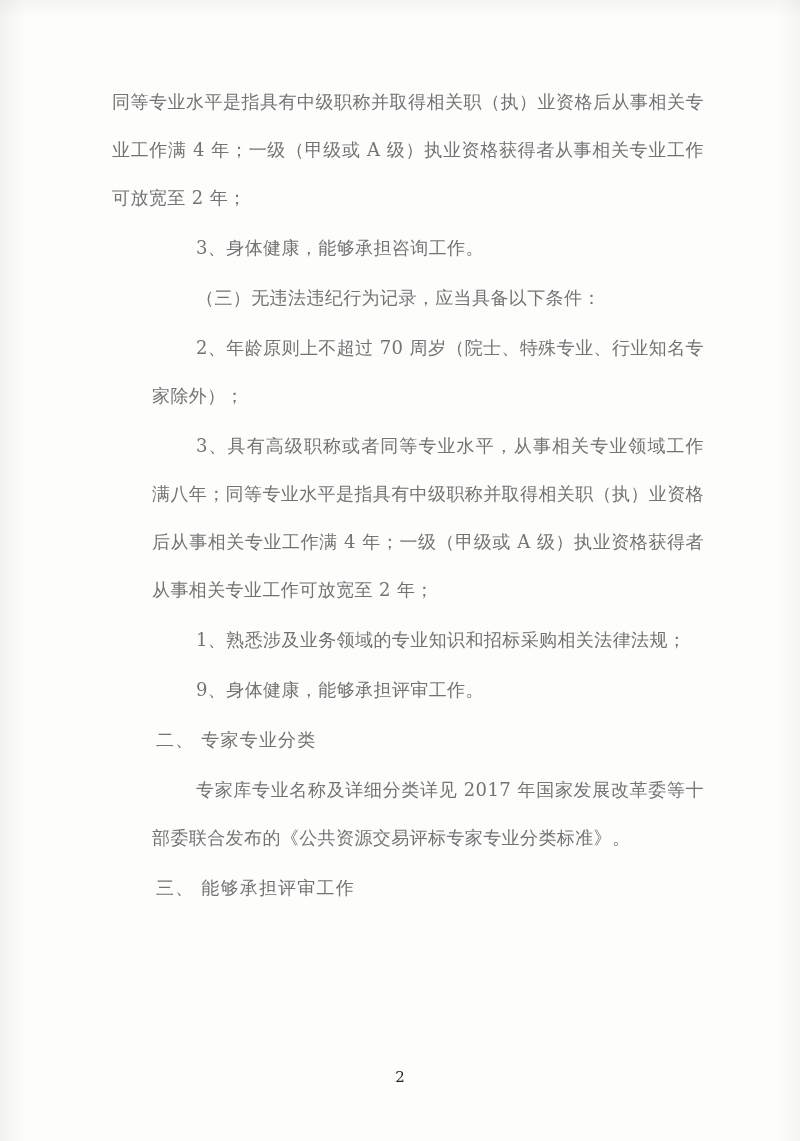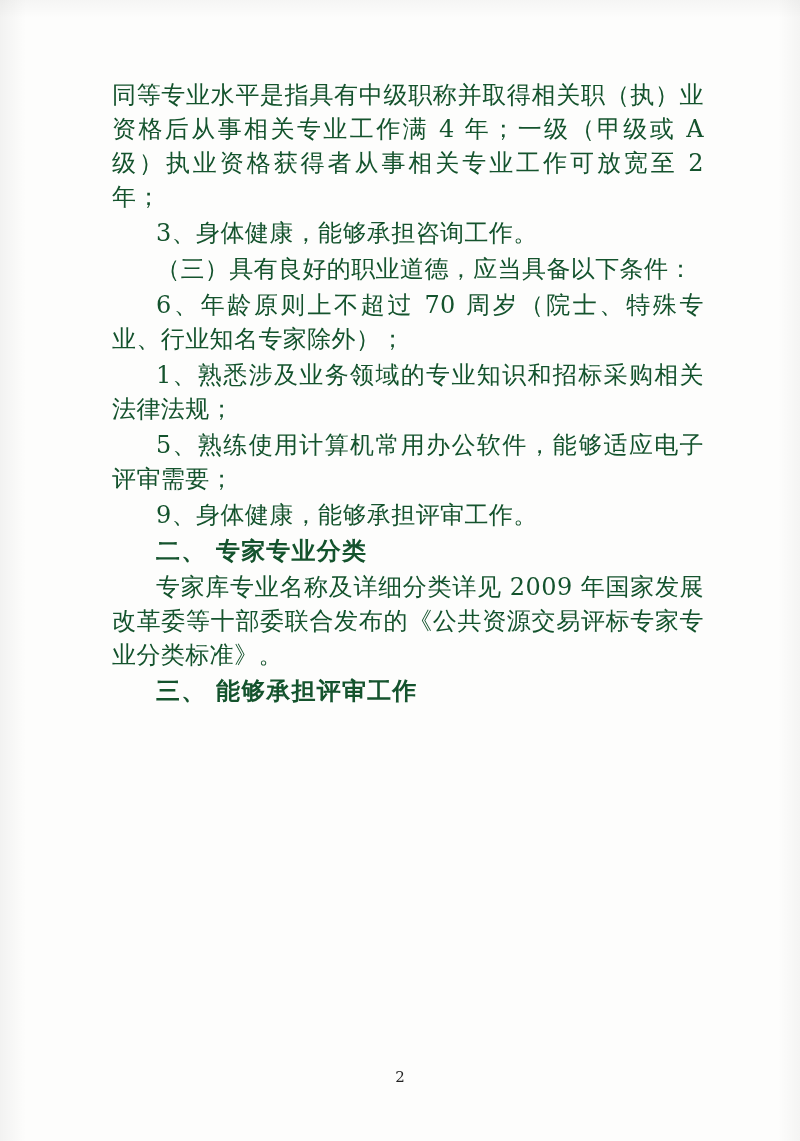--- a/index.html
+++ b/index.html
@@ -33,33 +33,34 @@
       linear-gradient(to bottom, rgba(0,0,0,0.03) 0px, rgba(0,0,0,0.0) 18px);
   }
   .body-area {
     position: absolute;
     left: 112px;
     top: 78px;
     width: 592px;
   }
   p.para {
     margin: 0 0 2px 0;
-    font-size: 24px;
-    line-height: 34px;
+    font-size: 18px;
+    line-height: 48px;
     letter-spacing: 0.4px;
     text-align: justify;
     text-justify: inter-character;
-    color: #14532d;
+    color: #737373;
   }
   p.indent {
     text-indent: 44px;
+    margin-left: 40px;
   }
   p.heading {
     text-indent: 44px;
-    font-weight: bold;
+    font-weight: normal;
     letter-spacing: 1.2px;
   }
   .page-number {
     position: absolute;
     left: 0;
     right: 0;
     top: 1068px;
     text-align: center;
     font-size: 15px;
     font-family: "DejaVu Serif", "Liberation Serif", serif;
@@ -69,34 +70,34 @@
 </head>
 <body>
 
 <div class="page">
   <div class="body-area">
 
     <p class="para">同等专业水平是指具有中级职称并取得相关职（执）业资格后从事相关专业工作满 4 年；一级（甲级或 A 级）执业资格获得者从事相关专业工作可放宽至 2 年；</p>
 
     <p class="para indent">3、身体健康，能够承担咨询工作。</p>
 
-    <p class="para indent">（三）具有良好的职业道德，应当具备以下条件：</p>
+    <p class="para indent">（三）无违法违纪行为记录，应当具备以下条件：</p>
 
 
-    <p class="para indent">6、年龄原则上不超过 70 周岁（院士、特殊专业、行业知名专家除外）；</p>
+    <p class="para indent">2、年龄原则上不超过 70 周岁（院士、特殊专业、行业知名专家除外）；</p>
 
+    <p class="para indent">3、具有高级职称或者同等专业水平，从事相关专业领域工作满八年；同等专业水平是指具有中级职称并取得相关职（执）业资格后从事相关专业工作满 4 年；一级（甲级或 A 级）执业资格获得者从事相关专业工作可放宽至 2 年；</p>
 
     <p class="para indent">1、熟悉涉及业务领域的专业知识和招标采购相关法律法规；</p>
 
-    <p class="para indent">5、熟练使用计算机常用办公软件，能够适应电子评审需要；</p>
 
     <p class="para indent">9、身体健康，能够承担评审工作。</p>
 
     <p class="para heading">二、 专家专业分类</p>
 
-    <p class="para indent">专家库专业名称及详细分类详见 2009 年国家发展改革委等十部委联合发布的《公共资源交易评标专家专业分类标准》。</p>
+    <p class="para indent">专家库专业名称及详细分类详见 2017 年国家发展改革委等十部委联合发布的《公共资源交易评标专家专业分类标准》。</p>
 
     <p class="para heading">三、 能够承担评审工作</p>
 
   </div>
 
   <div class="page-number">2</div>
 </div>
 
 </body></html>

